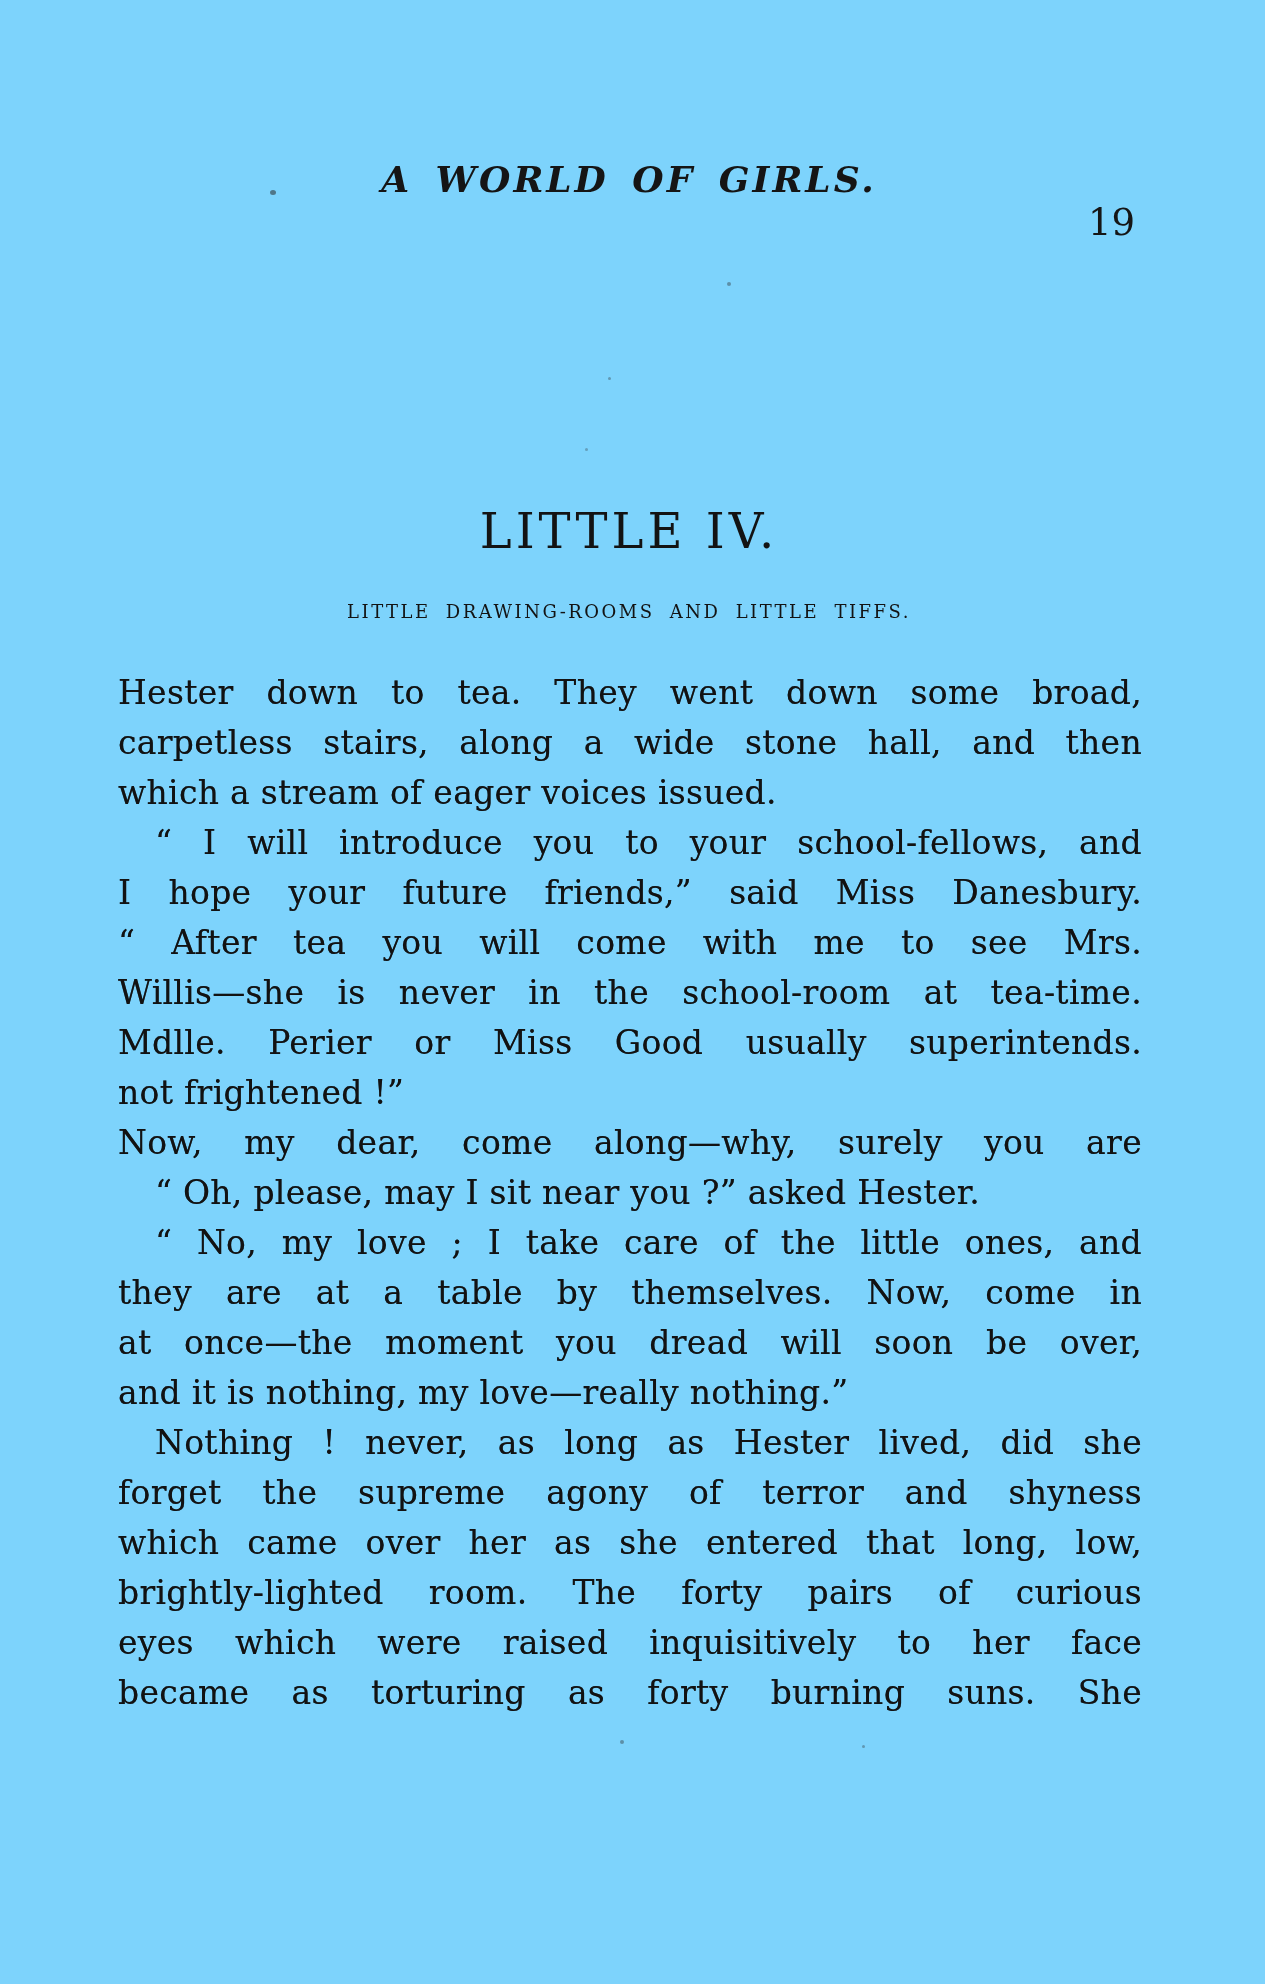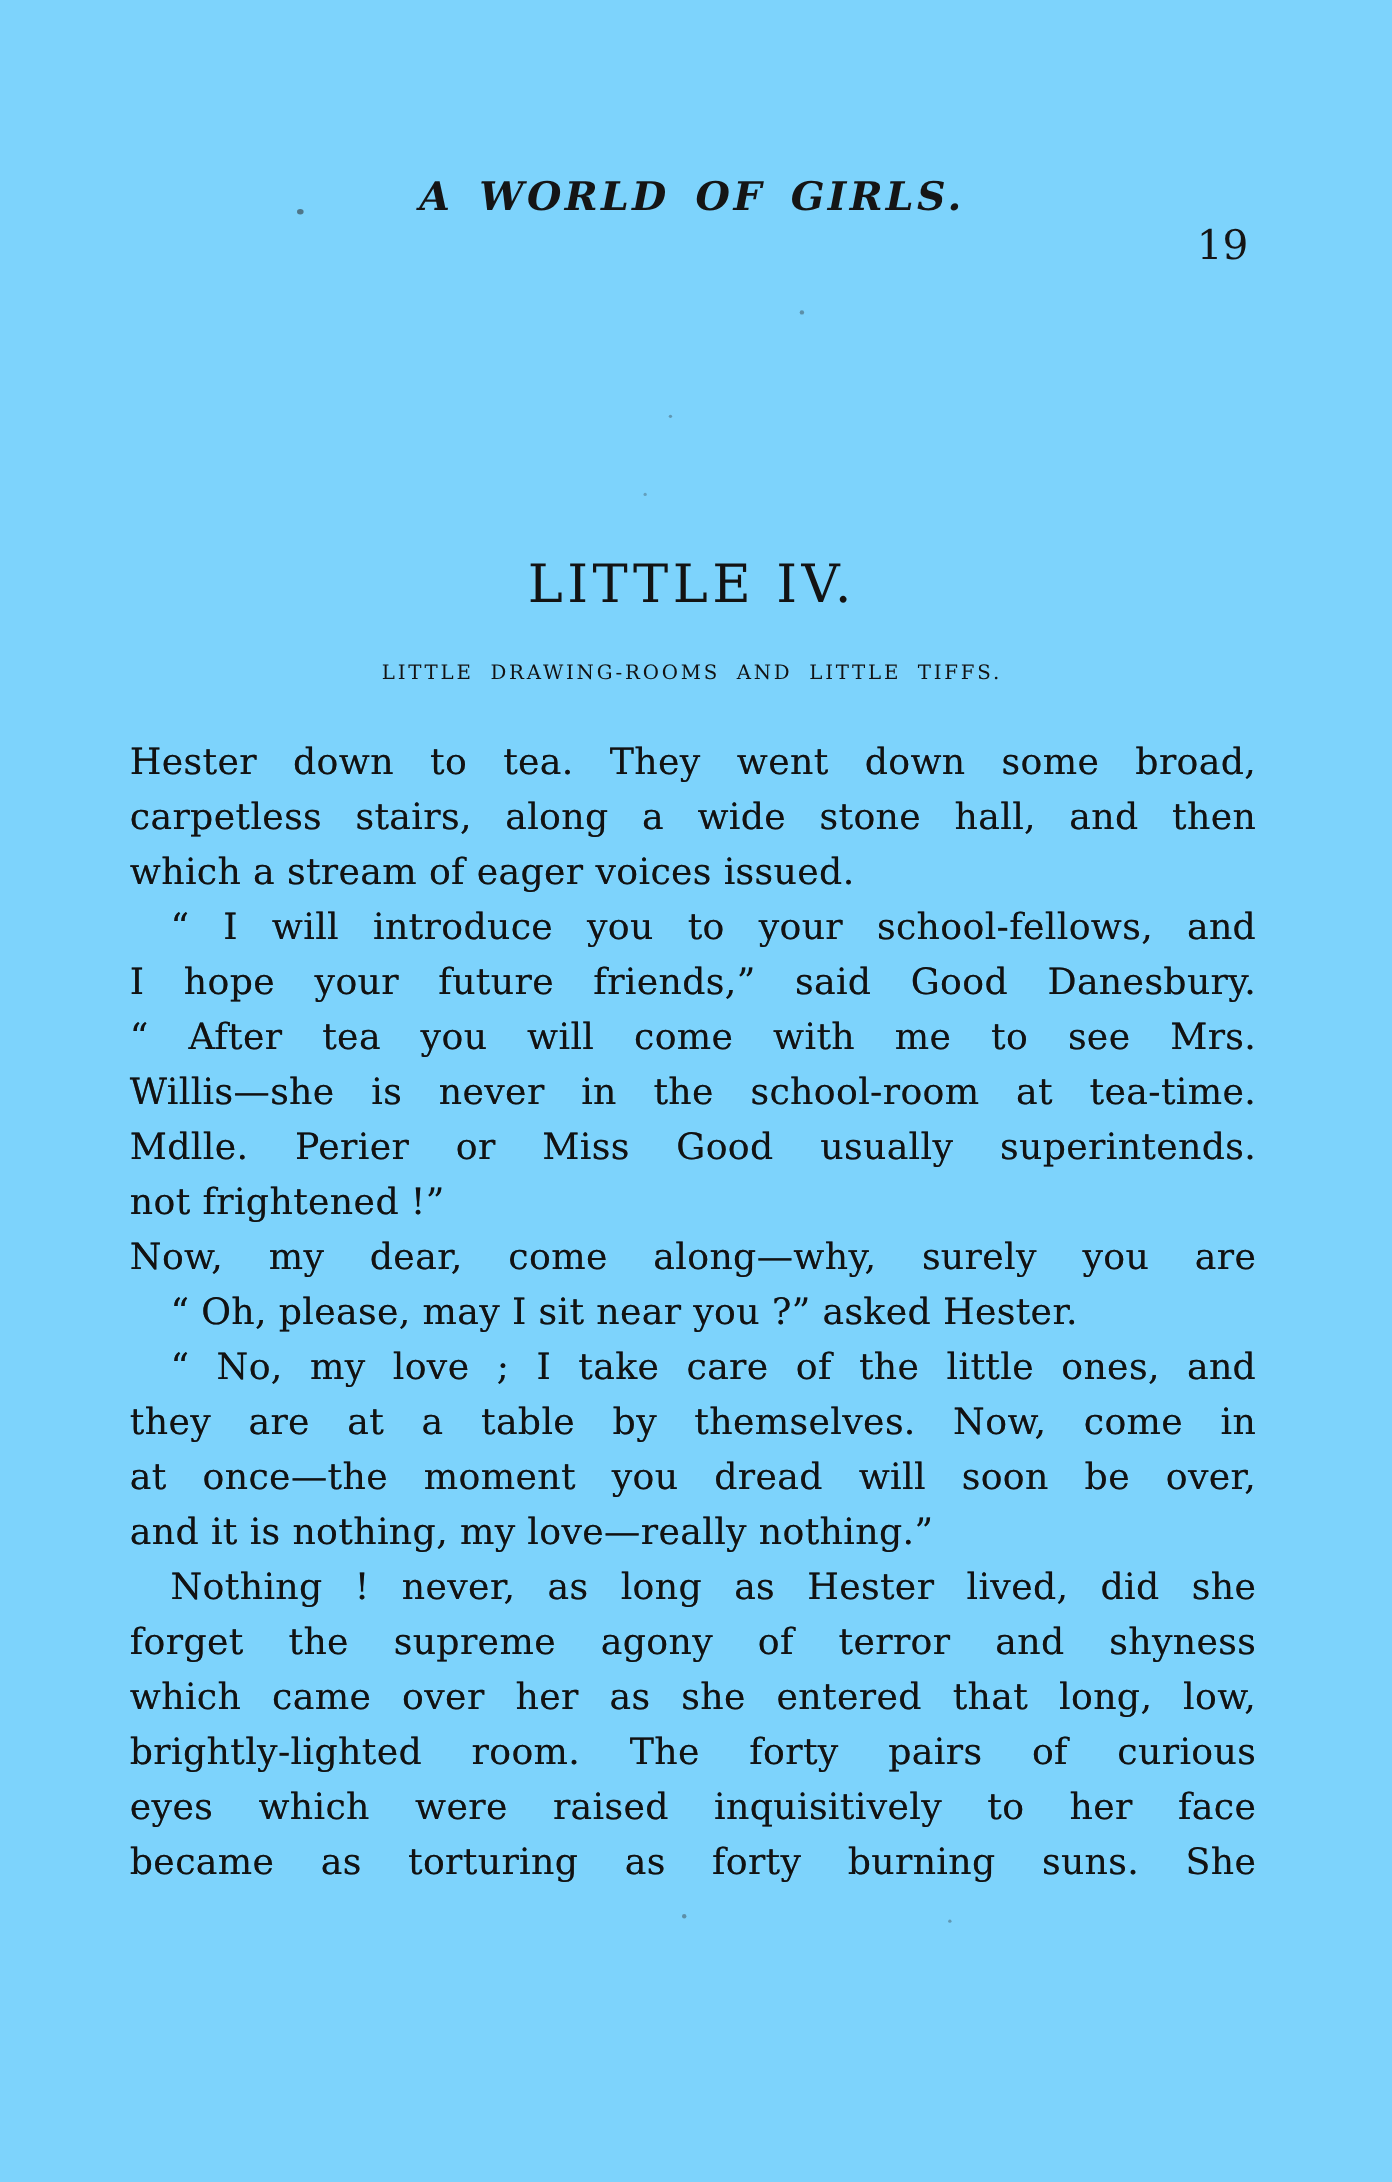--- a/index.html
+++ b/index.html
@@ -101,21 +101,21 @@
   <div class="page-number">19</div>
 
   <div class="chapter-title">LITTLE IV.</div>
   <div class="chapter-subtitle">LITTLE DRAWING-ROOMS AND LITTLE TIFFS.</div>
 
   <div class="body-text">
     <div class="line">Hester down to tea. They went down some broad,</div>
     <div class="line">carpetless stairs, along a wide stone hall, and then</div>
     <div class="line short">which a stream of eager voices issued.</div>
     <div class="line indent">“ I will introduce you to your school-fellows, and</div>
-    <div class="line">I hope your future friends,” said Good Danesbury.</div>
+    <div class="line">I hope your future friends,” said Miss Danesbury.</div>
     <div class="line">“ After tea you will come with me to see Mrs.</div>
     <div class="line">Willis—she is never in the school-room at tea-time.</div>
     <div class="line">Mdlle. Perier or Miss Good usually superintends.</div>
     <div class="line short">not frightened !”</div>
     <div class="line">Now, my dear, come along—why, surely you are</div>
     <div class="line short indent">“ Oh, please, may I sit near you ?” asked Hester.</div>
     <div class="line indent">“ No, my love ; I take care of the little ones, and</div>
     <div class="line">they are at a table by themselves. Now, come in</div>
     <div class="line">at once—the moment you dread will soon be over,</div>
     <div class="line short">and it is nothing, my love—really nothing.”</div>

